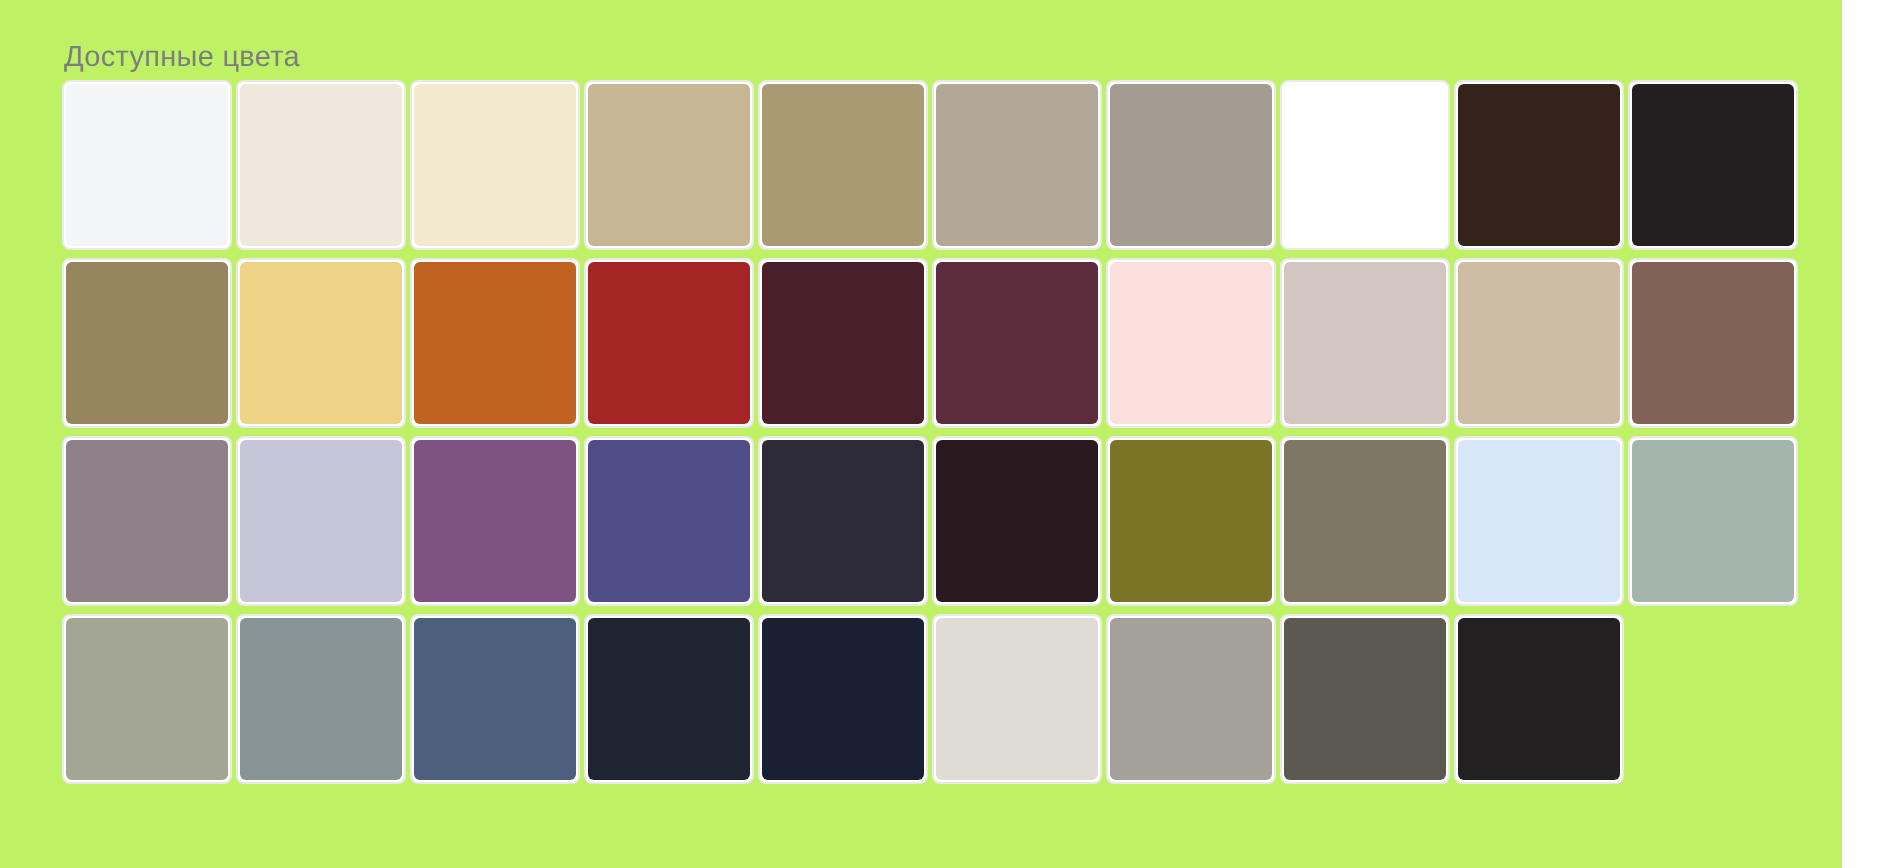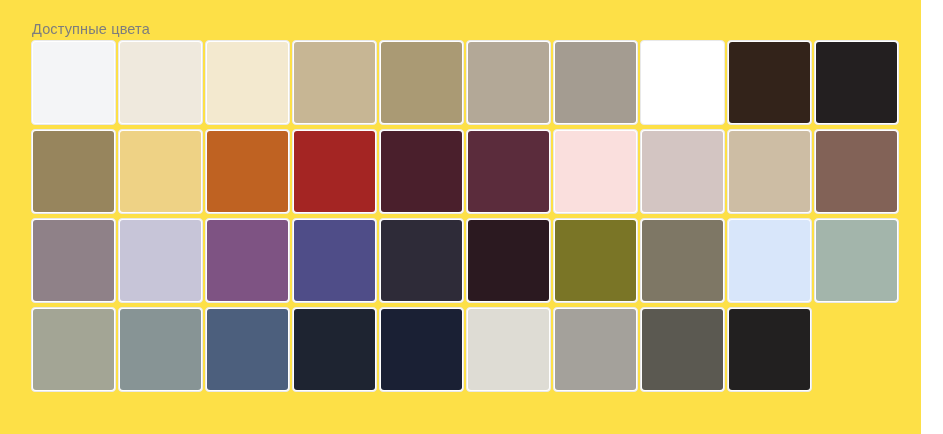--- a/index.html
+++ b/index.html
@@ -13,21 +13,21 @@
     font-family: "Liberation Sans", "DejaVu Sans", sans-serif;
     overflow: hidden;
   }
   #palette-panel {
     position: absolute;
     left: 0;
     top: 0;
     width: 921px;
     height: 434px;
     box-sizing: border-box;
-    background: #fde047;
+    background: #bef264;
   }
   #palette-title {
     position: absolute;
     left: 32px;
     top: 20px;
     font-size: 14.5px;
     line-height: 18px;
     color: #7d7d7d;
     letter-spacing: 0.15px;
     white-space: nowrap;

